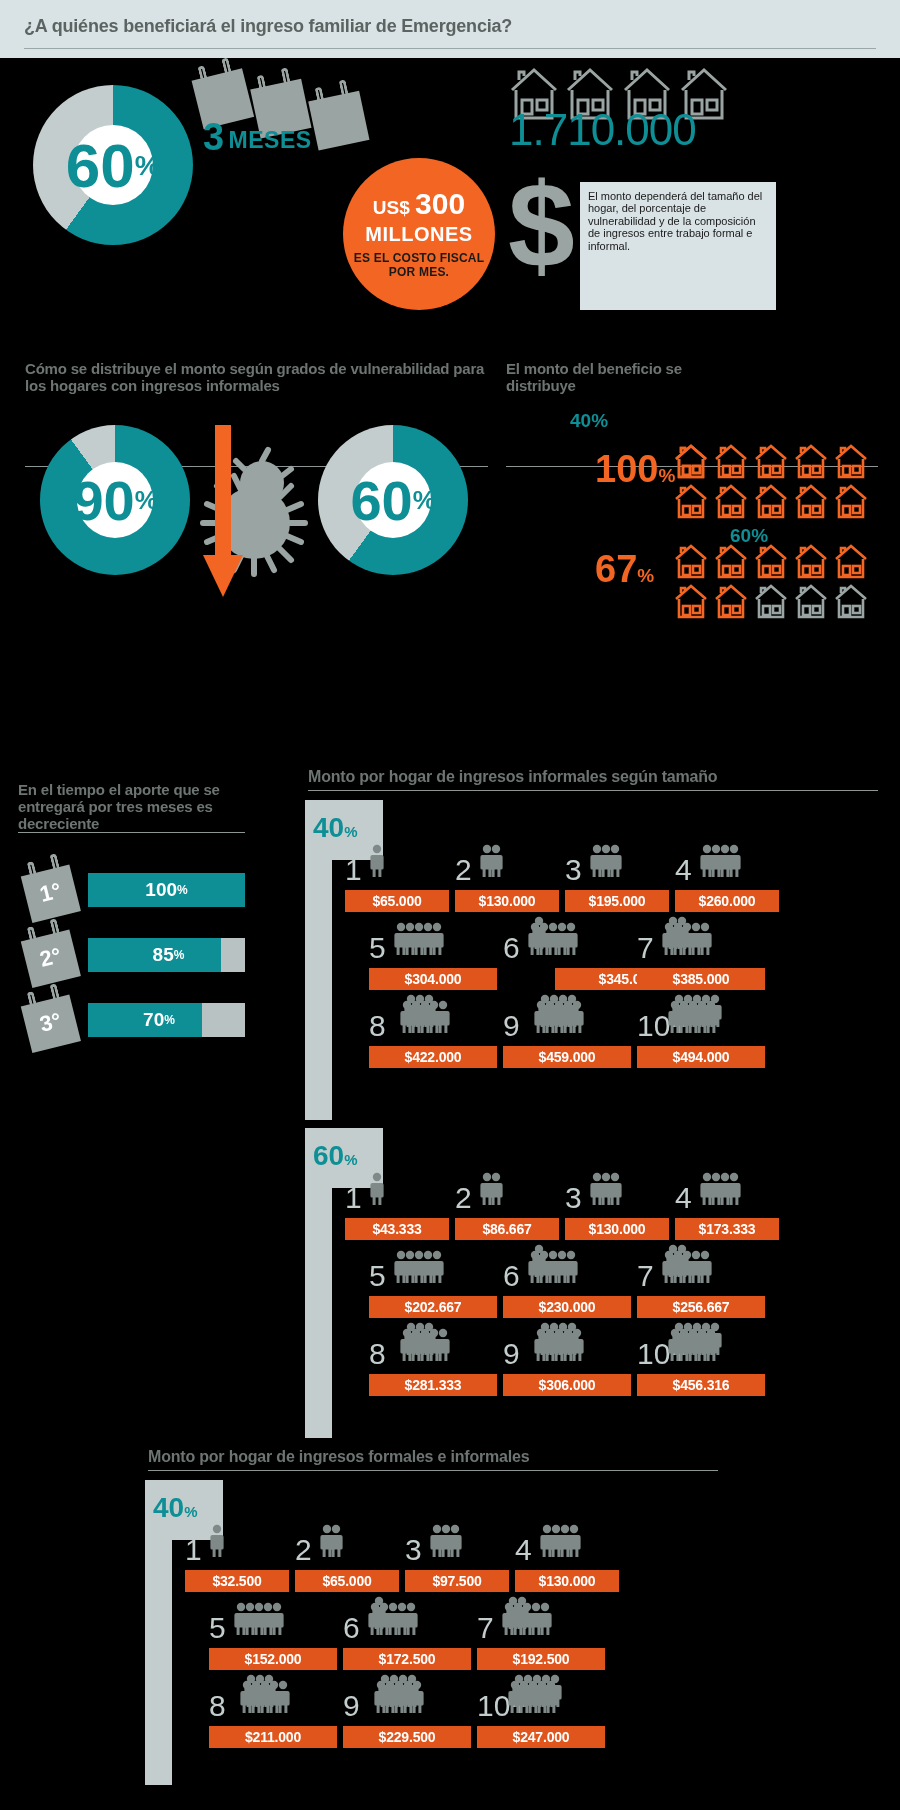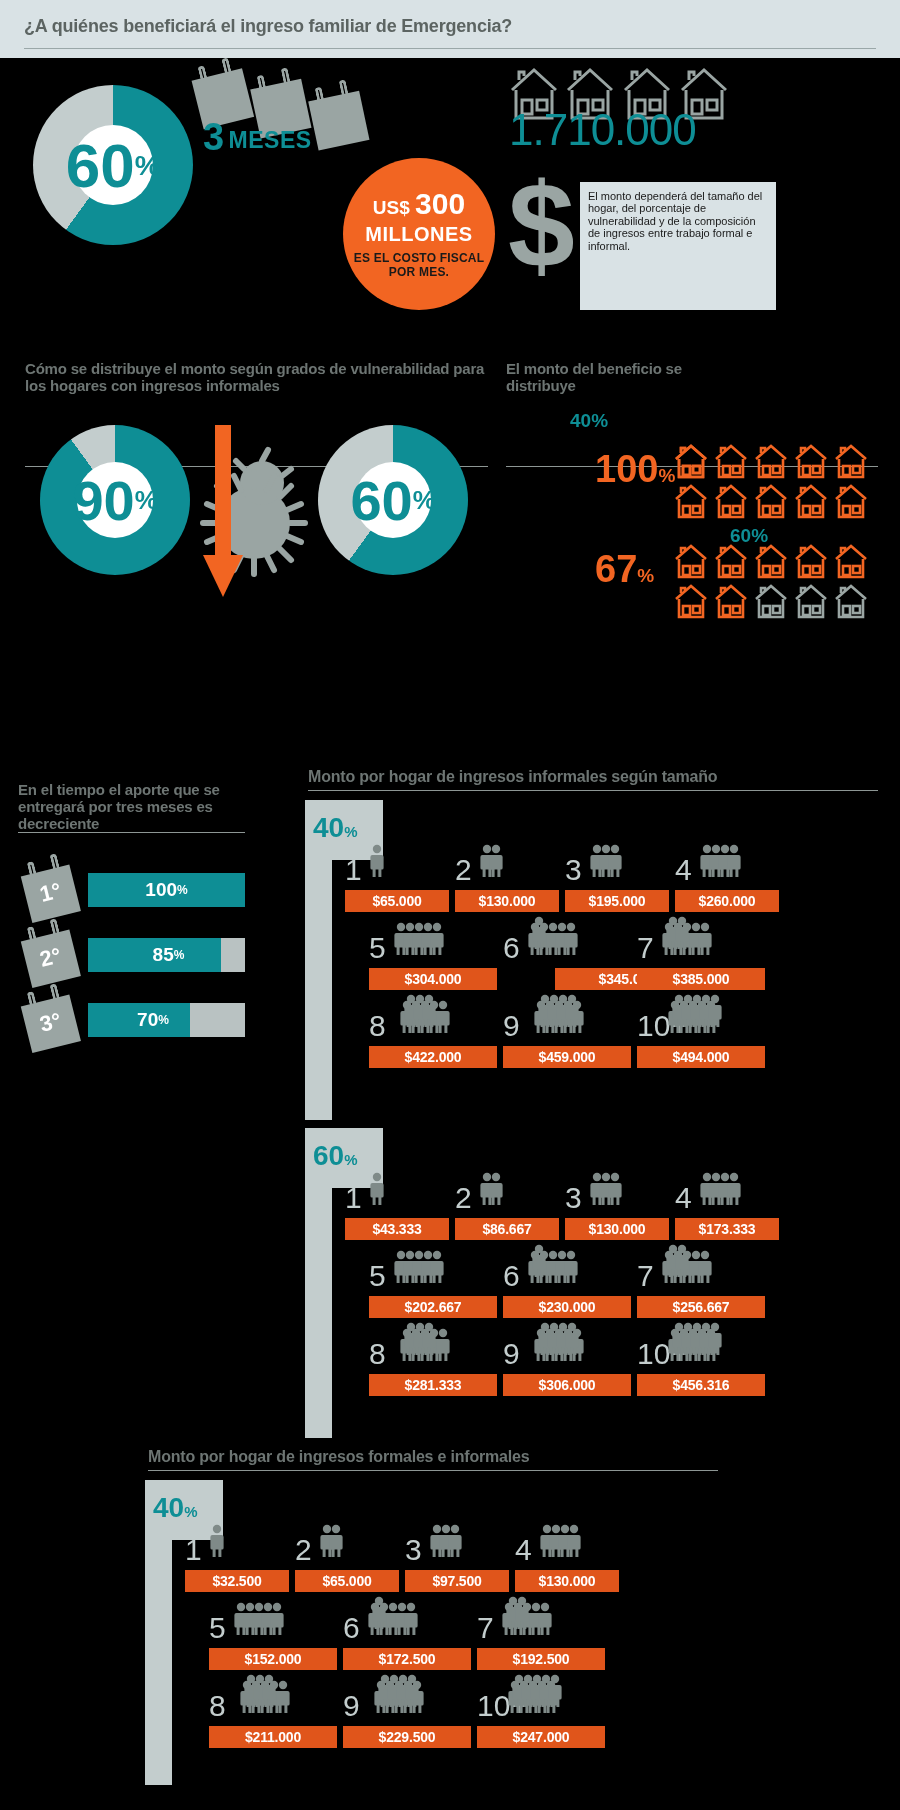--- a/index.html
+++ b/index.html
@@ -329,21 +329,21 @@
 
 <div>
   <div class="bag" style="left:26px; top:996px; width:56px; height:56px; transform:rotate(-14deg);">
     <div class="h1" style="left:9px; top:-9px; width:7px; height:14px;"></div>
     <div class="h1" style="left:33px; top:-11px; width:7px; height:16px;"></div>
     <div class="body" style="left:0; top:3px; width:50px; height:48px;"></div>
     <div style="position:absolute; left:0; top:13px; width:50px; text-align:center;
                 color:#fff; font-size:22px; font-weight:700;">3°</div>
   </div>
   <div class="tbar-track" style="left:88px; top:1003px; width:157px;"></div>
-  <div class="tbar-fill" style="left:88px; top:1003px; width:102px;padding-left:28px;">
+  <div class="tbar-fill" style="left:88px; top:1003px; width:114px;padding-left:28px;">
     <span>70</span>
       <span class="sm">%</span>
   </div>
 </div>
 
 <div class="sec-title" style="left:308px; top:768px; width:560px; font-size:16px;">Monto por hogar de ingresos informales según tamaño</div>
 <div class="rule" style="left:308px; top:790px; width:570px;"></div>
 
 <div class="flag" style="left:305px; top:800px; width:78px; height:60px;"></div>
 <div class="flag" style="left:305px; top:860px; width:27px; height:260px;"></div>

